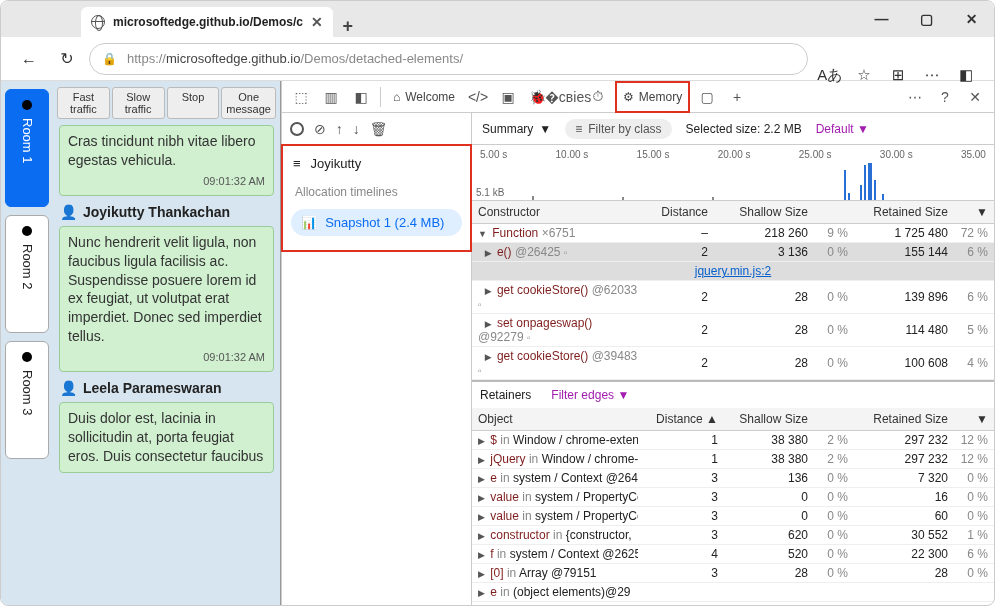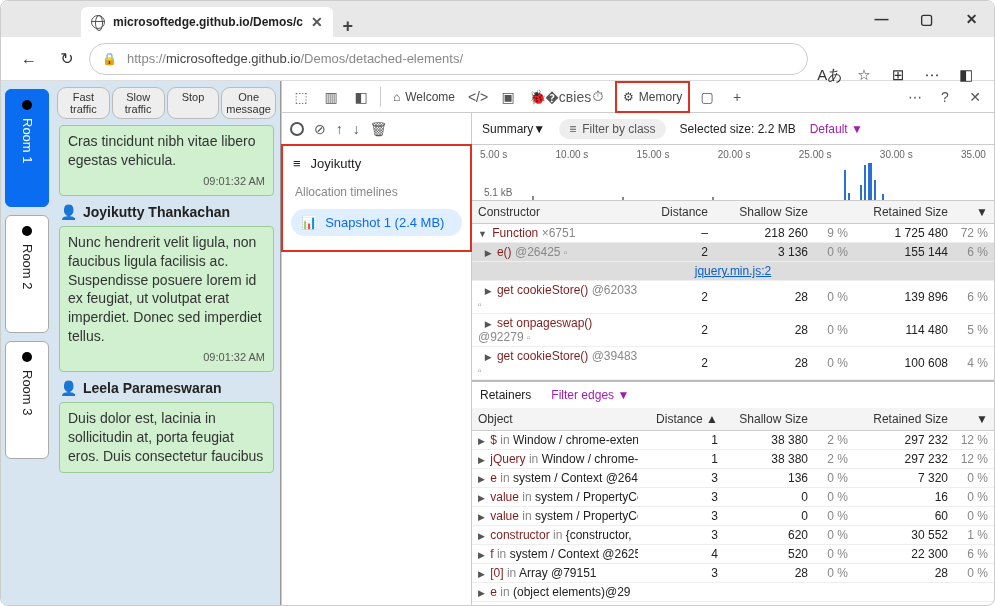--- a/index.html
+++ b/index.html
@@ -30,21 +30,21 @@
   
   
   .chatapp { width: 280px; background:#d6e5ef; display:flex; border-right:1px solid #999;}
   .rooms { width:52px; display:flex; flex-direction:column; gap:8px; padding:8px 4px;}
   .room { background:#fff; border-radius:6px; border:1px solid #aaa; writing-mode: vertical-rl; text-orientation: mixed; display:flex; align-items:center; justify-content:flex-start; padding:10px 0; gap:8px; font-size:13px; height:118px;}
   .room.active { background:#0a6cf0; color:#fff; border-color:#0a6cf0;}
   .room .dot { width:10px; height:10px; background:#000; border-radius:50%; display:inline-block;}
   .room.active .dot{ background:#000;}
   .chatcol { flex:1; display:flex; flex-direction:column;}
   .chatbtns { display:flex; gap:2px; padding:6px 4px;}
-  .chatbtn { background:#eee; border:1px solid #bbb; border-radius:9px; font-size:11px; padding:3px 4px; text-align:center; line-height:1.1; flex:1; color:#333;}
+  .chatbtn { background:#eee; border:1px solid #bbb; border-radius:3px; font-size:11px; padding:3px 4px; text-align:center; line-height:1.1; flex:1; color:#333;}
   .messages { flex:1; overflow:hidden; padding: 0 6px;}
   .msg {}
   .sender { display:flex; align-items:center; gap:6px; font-weight:bold; font-size:14px; padding:8px 2px 6px;}
   .avatar { width:16px; height:16px; display:inline-flex; align-items:center; justify-content:center;}
   .bubble { background:#d0f0d0; border:1px solid #9c9; border-radius:4px; padding:6px 8px; font-size:14px; line-height:1.35; color:#333;}
   .ts { text-align:right; font-size:11px; color:#555; margin-top:4px;}
   
   
   .devtools { flex:1; display:flex; flex-direction:column; border-left:1px solid #ccc;}
   .dt-tabbar { height:32px; display:flex; align-items:center; border-bottom:1px solid #ccc; padding:0 6px; gap:4px;}
@@ -62,27 +62,27 @@
   .rec { width:14px; height:14px; border:2px solid #555; border-radius:50%;}
   .prof-toolbar span{color:#555; font-size:14px;}
   .prof-redbox { border:2px solid #e03020; margin:-1px; padding-bottom:8px;}
   .prof-header { padding:10px; display:flex; align-items:center; gap:10px; font-size:13px;}
   .prof-sub { padding:4px 12px; color:#888; font-size:12px;}
   .snapshot { margin:6px 8px; background:#e0efff; border-radius:14px; padding:6px 10px; display:flex; align-items:center; gap:8px; color:#0a6cf0; font-size:13px;}
   
   
   .memmain { flex:1; display:flex; flex-direction:column; overflow:hidden;}
   .memtoolbar { height:32px; display:flex; align-items:center; gap:14px; padding:0 10px; border-bottom:1px solid #ccc; font-size:12px;}
-  .summary { display:flex; align-items:center; }
+  .summary { display:flex; align-items:center; gap:6px;}
   .filterbox { background:#eee; border-radius:12px; padding:3px 10px; display:flex; align-items:center; gap:6px; color:#555;}
   .link { color:#a21caf;}
   
   .timeline { height:56px; border-bottom:1px solid #ccc; position:relative; font-size:10px; color:#666;}
   .timeline .ticks { display:flex; justify-content:space-between; padding:4px 8px 0;}
-  .timeline .ylabel{ position:absolute; left:12px; bottom:2px;}
+  .timeline .ylabel{ position:absolute; left:4px; bottom:2px;}
   .timeline svg { position:absolute; bottom:0; left:0;}
   
   .table { display:grid; font-family: Consolas, monospace; font-size:12px;}
   .table .hdr { background:#f4f4f4; border-bottom:1px solid #ccc; display:grid; grid-template-columns: 1fr 70px 100px 40px 100px 40px; padding:4px 6px; font-family:"Segoe UI"; color:#333;}
   .table .row { display:grid; grid-template-columns: 1fr 70px 100px 40px 100px 40px; padding:2px 6px; border-bottom:1px solid #eee; align-items:center;}
   .table .row.sel { background:#ddd;}
   .num { text-align:right;}
   .dim { color:#888;}
   .purple{color:#7f1d1d;}
   .tri{color:#555; margin-right:2px;}

